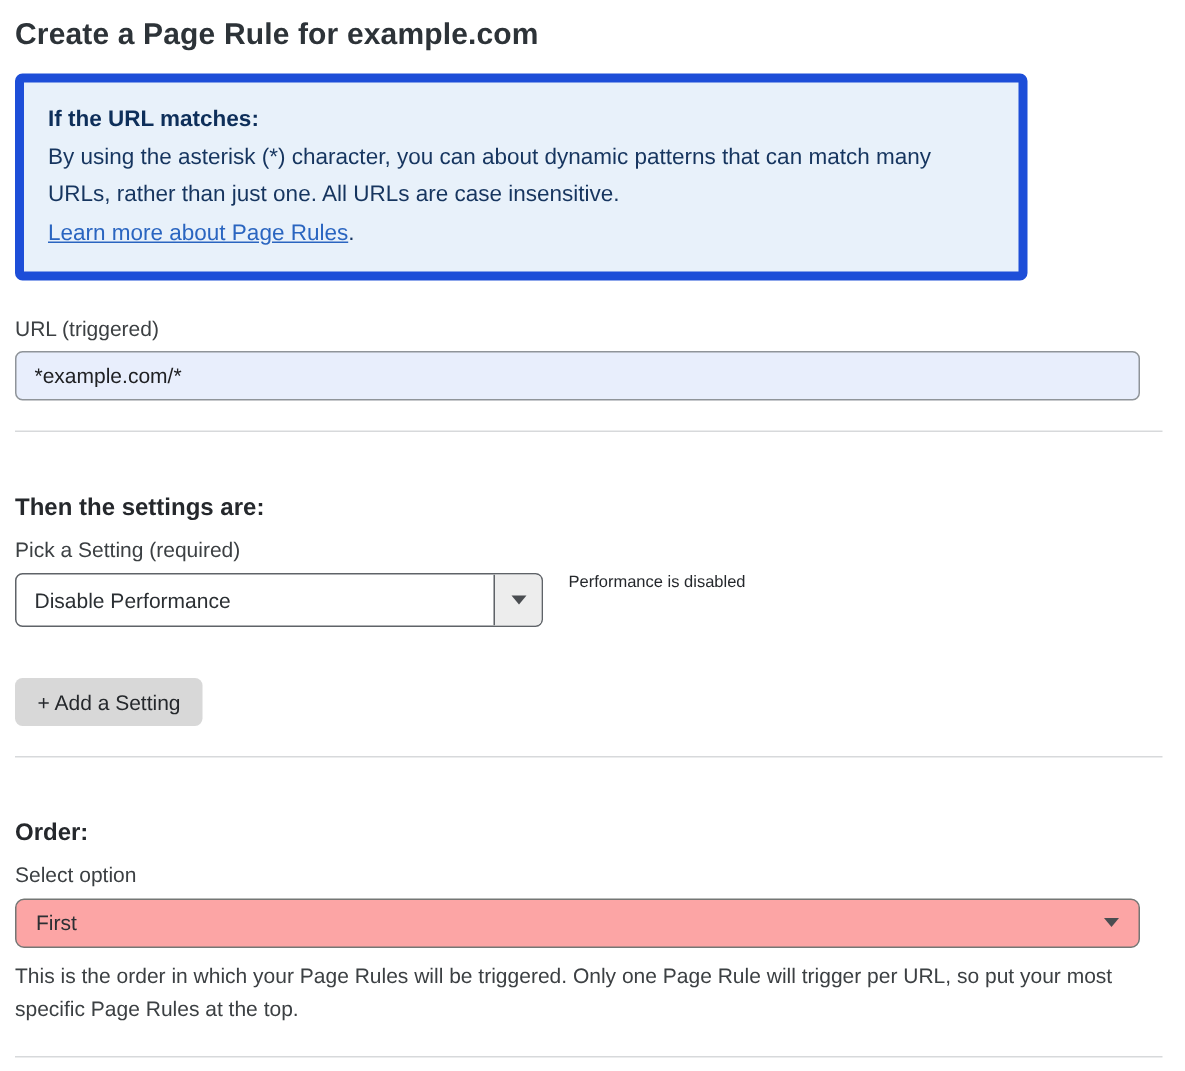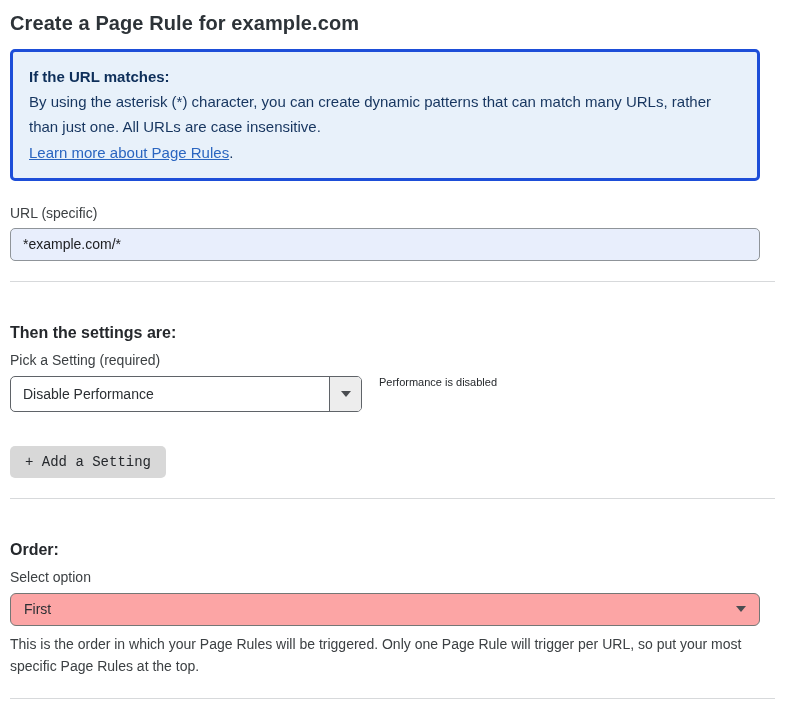--- a/index.html
+++ b/index.html
@@ -21,24 +21,24 @@
     font-size: 20px;
     font-weight: 700;
     color: #2d3338;
     letter-spacing: 0.1px;
     margin: 2px 0 14px 0;
   }
 
   
   .info-box {
     background: #e8f1fa;
-    border: 3px solid #1d4ed8;
+    border: 6px solid #1d4ed8;
     border-radius: 5px;
     padding: 12px 16px 13px 16px;
-    width: 750px;
+    width: 675px;
     color: #16355f;
     font-size: 15px;
     line-height: 1.68;
   }
   .info-box .info-heading {
     font-weight: 700;
     color: #0e2f5a;
     font-size: 15px;
   }
   .info-box a.info-link {
@@ -126,21 +126,21 @@
     font-size: 11px;
     color: #25282c;
     margin-left: 17px;
   }
 
   .btn {
     display: inline-block;
     border: none;
     border-radius: 5px;
     font-size: 14px;
-    font-family: Liberation Mono, monospace;
+    font-family: Liberation Sans, sans-serif;
     cursor: pointer;
     line-height: 1;
   }
   .btn-gray {
     background: #d8d8d8;
     color: #25282c;
     padding: 9px 15px;
   }
   .add-setting-btn { margin-top: 34px; }
 
@@ -174,27 +174,27 @@
 </head>
 <body>
 
 <div class="page">
   <div class="content">
 
     <h1 class="page-title">Create a Page Rule for example.com</h1>
 
     <div class="info-box">
       <div class="info-heading">If the URL matches:</div>
-      <div class="info-body">By using the asterisk (*) character, you can create dynamic patterns that can match many URLs, rather than just one. All URLs are case insensitive.</div>
+      <div class="info-body">By using the asterisk (*) character, you can about dynamic patterns that can match many URLs, rather than just one. All URLs are case insensitive.</div>
       <div>
         <a class="info-link">Learn more about Page Rules</a><span class="info-link-suffix">.</span>
       </div>
     </div>
 
-    <div class="field-label">URL (specific)</div>
+    <div class="field-label">URL (triggered)</div>
     <input class="url-input" type="text" value="*example.com/*" style="">
 
     <hr class="divider">
 
     <h2 class="section-heading">Then the settings are:</h2>
 
     <div class="field-label label-tight">Pick a Setting (required)</div>
 
     <div class="setting-row">
       <div class="split-select">

